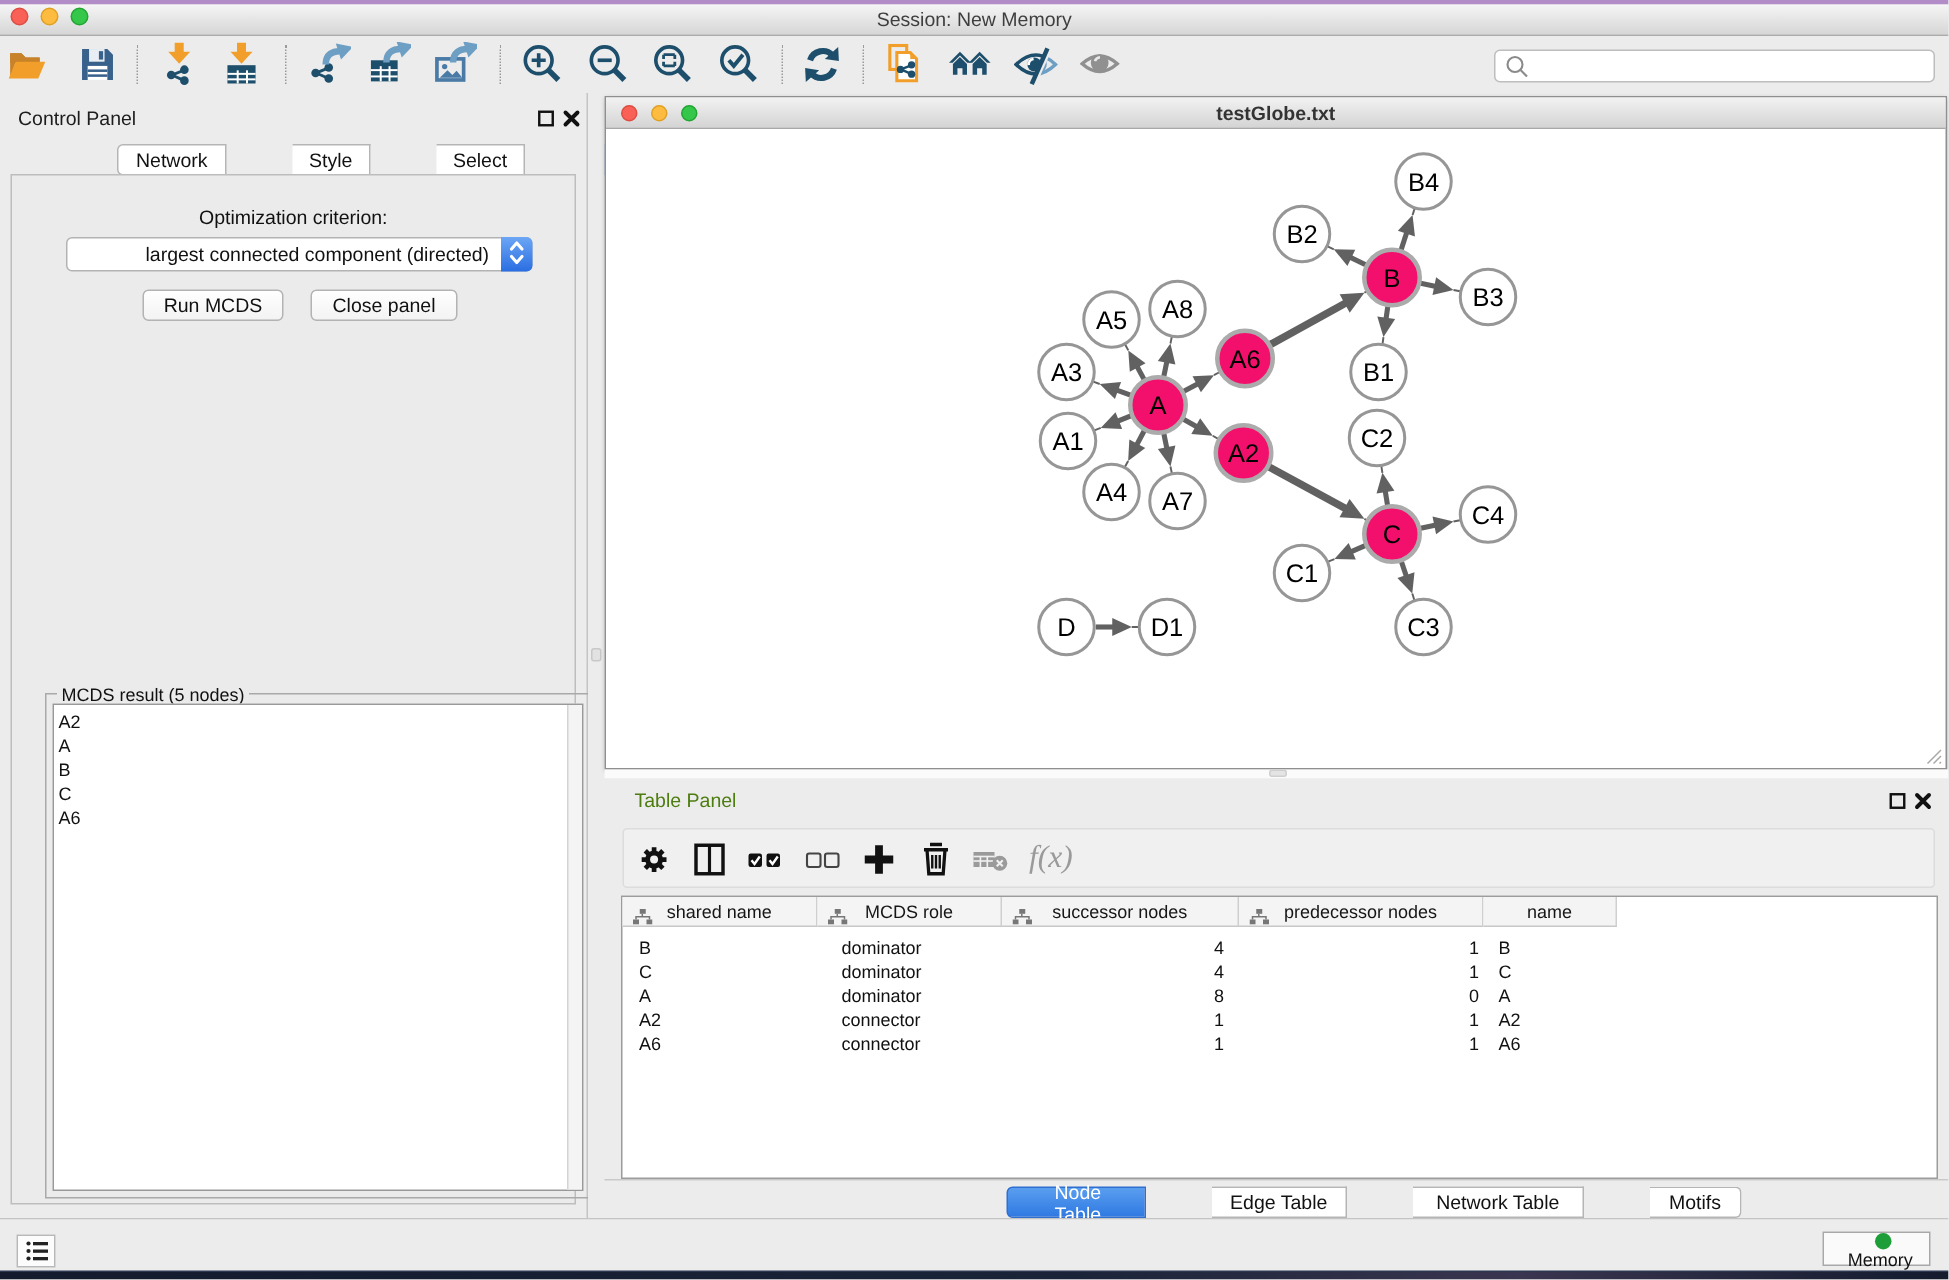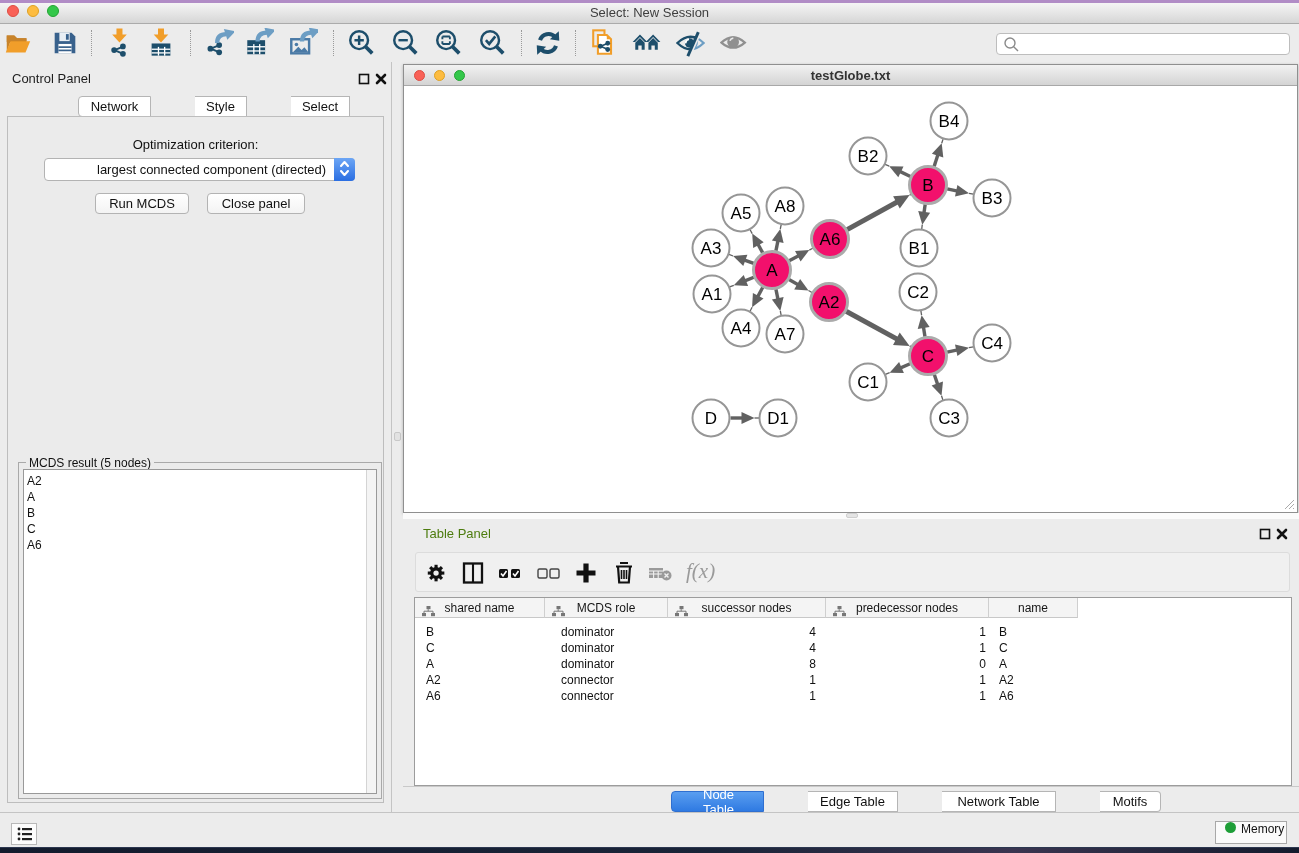--- a/index.html
+++ b/index.html
@@ -31,21 +31,21 @@
 #cpcontent { position:absolute; left:7px; top:54px; width:377px; height:687px;
   border:1px solid #bdbdbd; background:#ebebeb; }
 #optlabel { position:absolute; left:0; top:20px; width:100%; text-align:center; font-size:13px; color:#111; }
 #dropdown { position:absolute; left:36px; top:41px; width:311px; height:23px; background:#fff;
   border:1px solid #b3b3b3; border-radius:4px; font-size:13px; color:#111; }
 #dropdown .dtext { position:absolute; left:8px; top:3px;padding-left:44px; }
 #dropdown .stepper { position:absolute; right:-1px; top:-1px; width:21px; height:23px;
   background:linear-gradient(#6ca6f5,#2a6ee2); border-radius:0 4px 4px 0; }
 .btn { position:absolute; height:21px; background:linear-gradient(#ffffff,#f3f3f3); border:1px solid #b3b3b3;
   border-radius:4px; font-size:13px; color:#111; text-align:center; line-height:19px; }
-#fieldset { position:absolute; left:10px; top:339px; width:364px; height:343px; }
+#fieldset { position:absolute; left:22px; top:339px; width:364px; height:343px; }
 #fieldset .fsborder { position:absolute; left:0; top:6px; width:100%; height:337px; border:1px solid #a9a9a9; }
 #fieldset .fslegend { position:absolute; left:8px; top:0px; background:#ebebeb; padding:0 3px; font-size:12px; color:#111; }
 #mcdslist { position:absolute; left:5px; top:13px; width:354px; height:325px; background:#fff;
   border:1px solid #999; font-size:12px; color:#111; }
 #mcdslist .li { padding-left:3px; height:16px; line-height:16px; } #mcdslist { padding-top:3px; }
 #mcdslist .sb { position:absolute; right:0; top:0; width:10px; height:100%; background:#f4f4f4; border-left:1px solid #d4d4d4; }
 
 #netwin { left:403px; top:64px; width:895px; height:449px; background:#fff;
   border:1px solid #8f8f8f; box-shadow:0 1px 3px rgba(0,0,0,0.25); }
 #netwin .wtitle { position:absolute; left:0; top:0; width:100%; height:21px;
@@ -72,21 +72,21 @@
 #darkstrip { left:0; top:847px; width:1299px; height:6px; background:linear-gradient(90deg,#131b2d 0%,#1a2438 55%,#3a3550 78%,#131b2d 100%); border-top:1px solid #2c3750; }
 #listbtn { position:absolute; left:11px; top:10px; width:26px; height:22px; background:#fcfcfc;
   border:1px solid #b8b8b8; }
 #membtn { position:absolute; left:1215px; top:8px; width:72px; height:23px; background:#fafafa;
   border:1px solid #a8a8a8; font-size:12px; color:#111; }
 </style>
 </head>
 <body>
 <div class="abs" id="purple"></div>
 <div class="abs" id="titlebar">
-  <div class="ttl">Select: New Session</div>
+  <div class="ttl">Session: New Memory</div>
   <div class="tl" style="left:7px;top:2px;width:12px;height:12px;background:#f96157;border:0.5px solid #dd4d43;"></div>
   <div class="tl" style="left:27px;top:2px;width:12px;height:12px;background:#fdbc40;border:0.5px solid #dfa123;"></div>
   <div class="tl" style="left:47px;top:2px;width:12px;height:12px;background:#34c74a;border:0.5px solid #23a433;"></div>
 </div>
 <div class="abs" id="toolbar">
 <div class="tsep" style="left:91px;"></div>
     <div class="tsep" style="left:190px;"></div>
     <div class="tsep" style="left:333px;"></div>
     <div class="tsep" style="left:521px;"></div>
     <div class="tsep" style="left:575px;"></div>
@@ -536,18 +536,18 @@
   <div id="listbtn">
     <svg width="24" height="20" style="position:absolute;left:1px;top:0px;">
       <circle cx="6" cy="5" r="1.4" fill="#222"></circle>
         <rect x="9" y="4" width="10" height="2.2" fill="#222"></rect>
       <circle cx="6" cy="10" r="1.4" fill="#222"></circle>
         <rect x="9" y="9" width="10" height="2.2" fill="#222"></rect>
       <circle cx="6" cy="15" r="1.4" fill="#222"></circle>
         <rect x="9" y="14" width="10" height="2.2" fill="#222"></rect>
     </svg>
   </div>
-  <div id="membtn" style="display:flex;align-items:flex-start;">
+  <div id="membtn" style="display:flex;align-items:center;flex-direction:column;">
     <span style="width:11px;height:11px;border-radius:50%;background:#1e9e38;margin-left:9px;flex:none;"></span>
     <span style="margin-left:5px;">Memory</span>
   </div>
 </div>
 <div class="abs" id="darkstrip"></div>
 
 </body></html>

